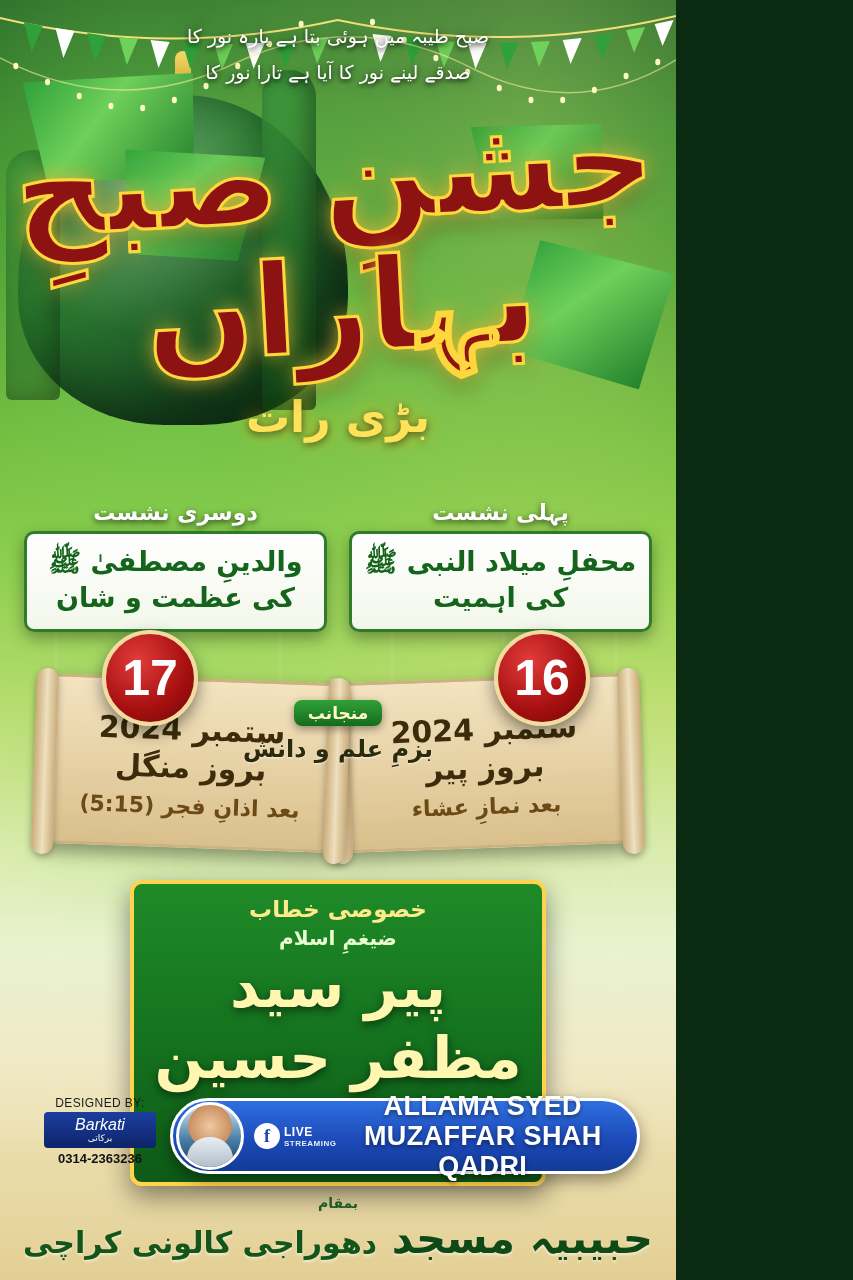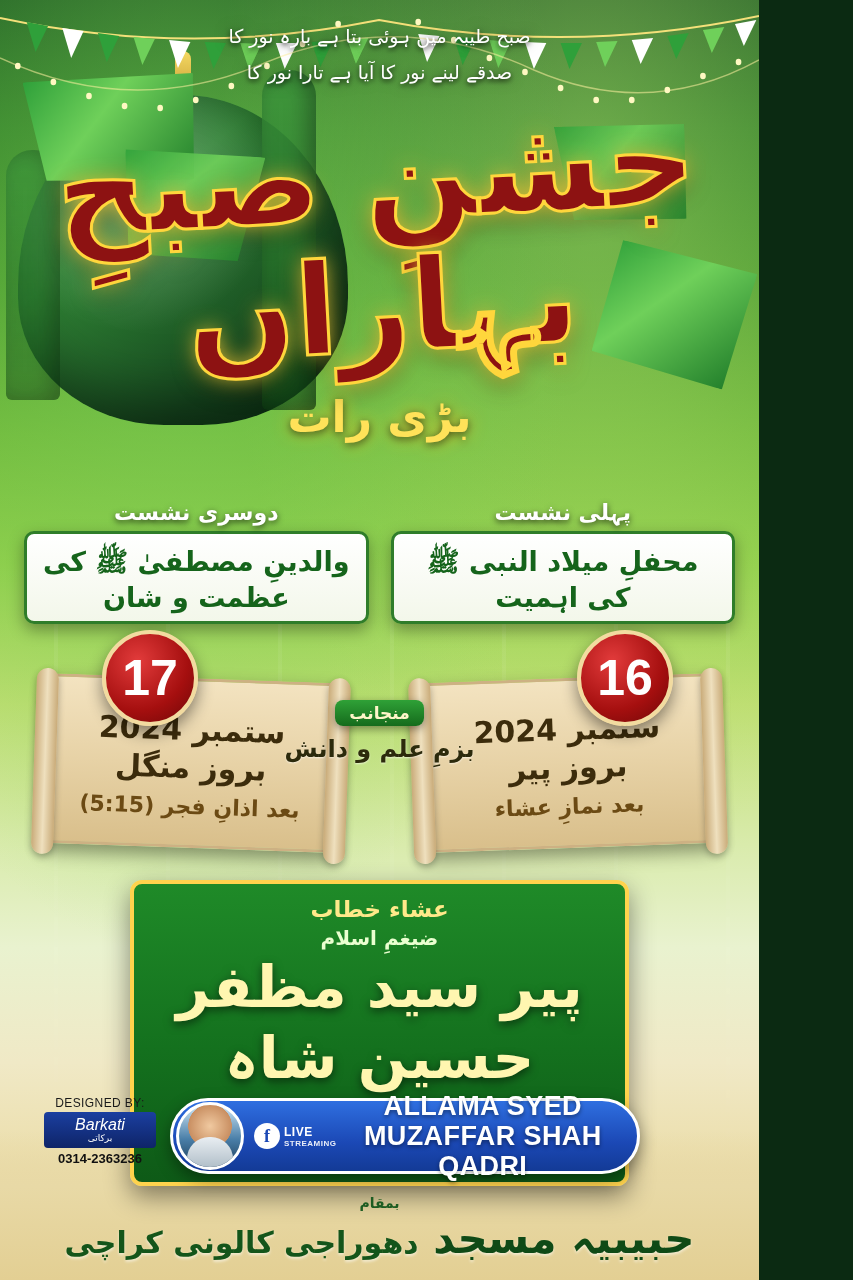--- a/index.html
+++ b/index.html
@@ -5,21 +5,21 @@
 <style>
   * { box-sizing: border-box; margin: 0; padding: 0; }
 
   html, body {
     background: #0b2a12;
     font-family: "Liberation Sans", sans-serif;
   }
 
   .poster {
     position: relative;
-    width: 759px;
+    width: 676px;
     height: 1280px;
     overflow: hidden;
     background:
       radial-gradient(ellipse at 25% 22%, rgba(130,210,90,0.55) 0%, rgba(40,120,40,0.0) 48%),
       radial-gradient(ellipse at 78% 14%, rgba(190,230,120,0.45) 0%, rgba(30,110,35,0.0) 45%),
       linear-gradient(180deg, #1d5c22 0%, #2e7d27 10%, #46982c 22%, #6fb83a 34%,
                       #8fce4a 44%, #bede72 55%, #d9ebac 66%, #e9f2cf 74%,
                       #f0e9c6 83%, #ecdfae 90%, #e6d398 97%, #e2cb8c 100%);
   }
 
@@ -173,21 +173,21 @@
     font-size: 22px;
     font-weight: bold;
     color: #ffffff;
     text-shadow: 0 2px 6px rgba(0,0,0,0.7);
     margin-bottom: 6px;
   }
   .session-box {
     background: linear-gradient(180deg, #ffffff 0%, #f3f7ea 100%);
     border: 3px solid #2f7d2a;
     border-radius: 10px;
-    padding: 10px 8px 4px;
+    padding: 10px 8px 12px;
     box-shadow: 0 6px 16px rgba(0,0,0,0.35);
   }
   .session-text {
     font-size: 27px;
     font-weight: bold;
     color: #15641b;
     line-height: 1.35;
   }
 
   
@@ -565,21 +565,21 @@
     </div>
     <div class="day-badge badge-left">17</div>
 
     <div class="center-tag">
       <div class="ribbon urdu">منجانب</div>
       <div class="ctext urdu">بزمِ علم و دانش</div>
     </div>
   </div>
 
   <div class="speaker-panel">
-    <div class="speaker-kicker urdu">عشاء خطاب</div>
+    <div class="speaker-kicker urdu">خصوصی خطاب</div>
     <div class="speaker-title urdu">ضیغمِ اسلام</div>
     <div class="speaker-name urdu">پیر سید مظفر حسین شاہ قادری</div>
   </div>
 
   <div class="designer">
     <div class="designed-by">DESIGNED BY:</div>
     <div class="designer-logo">
       <span>Barkati</span>
       <small class="urdu">برکاتی</small>
     </div>

